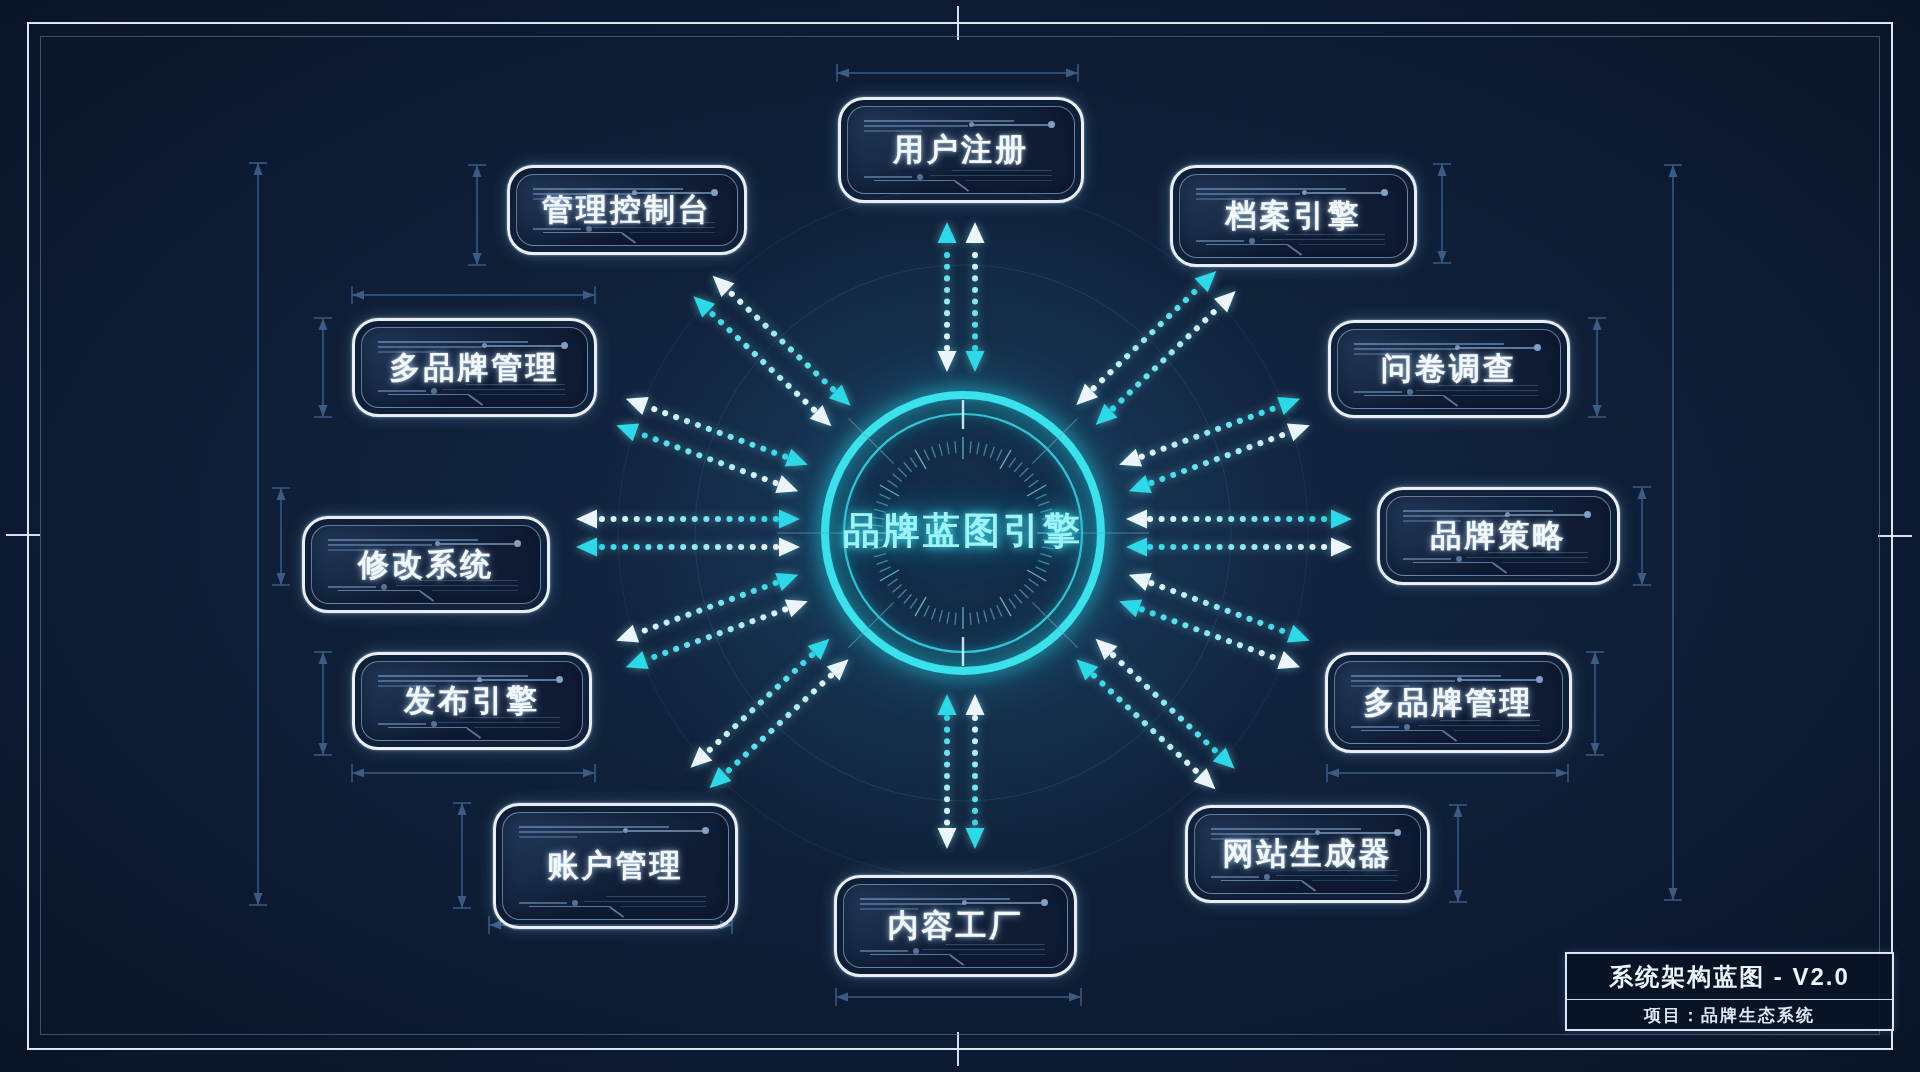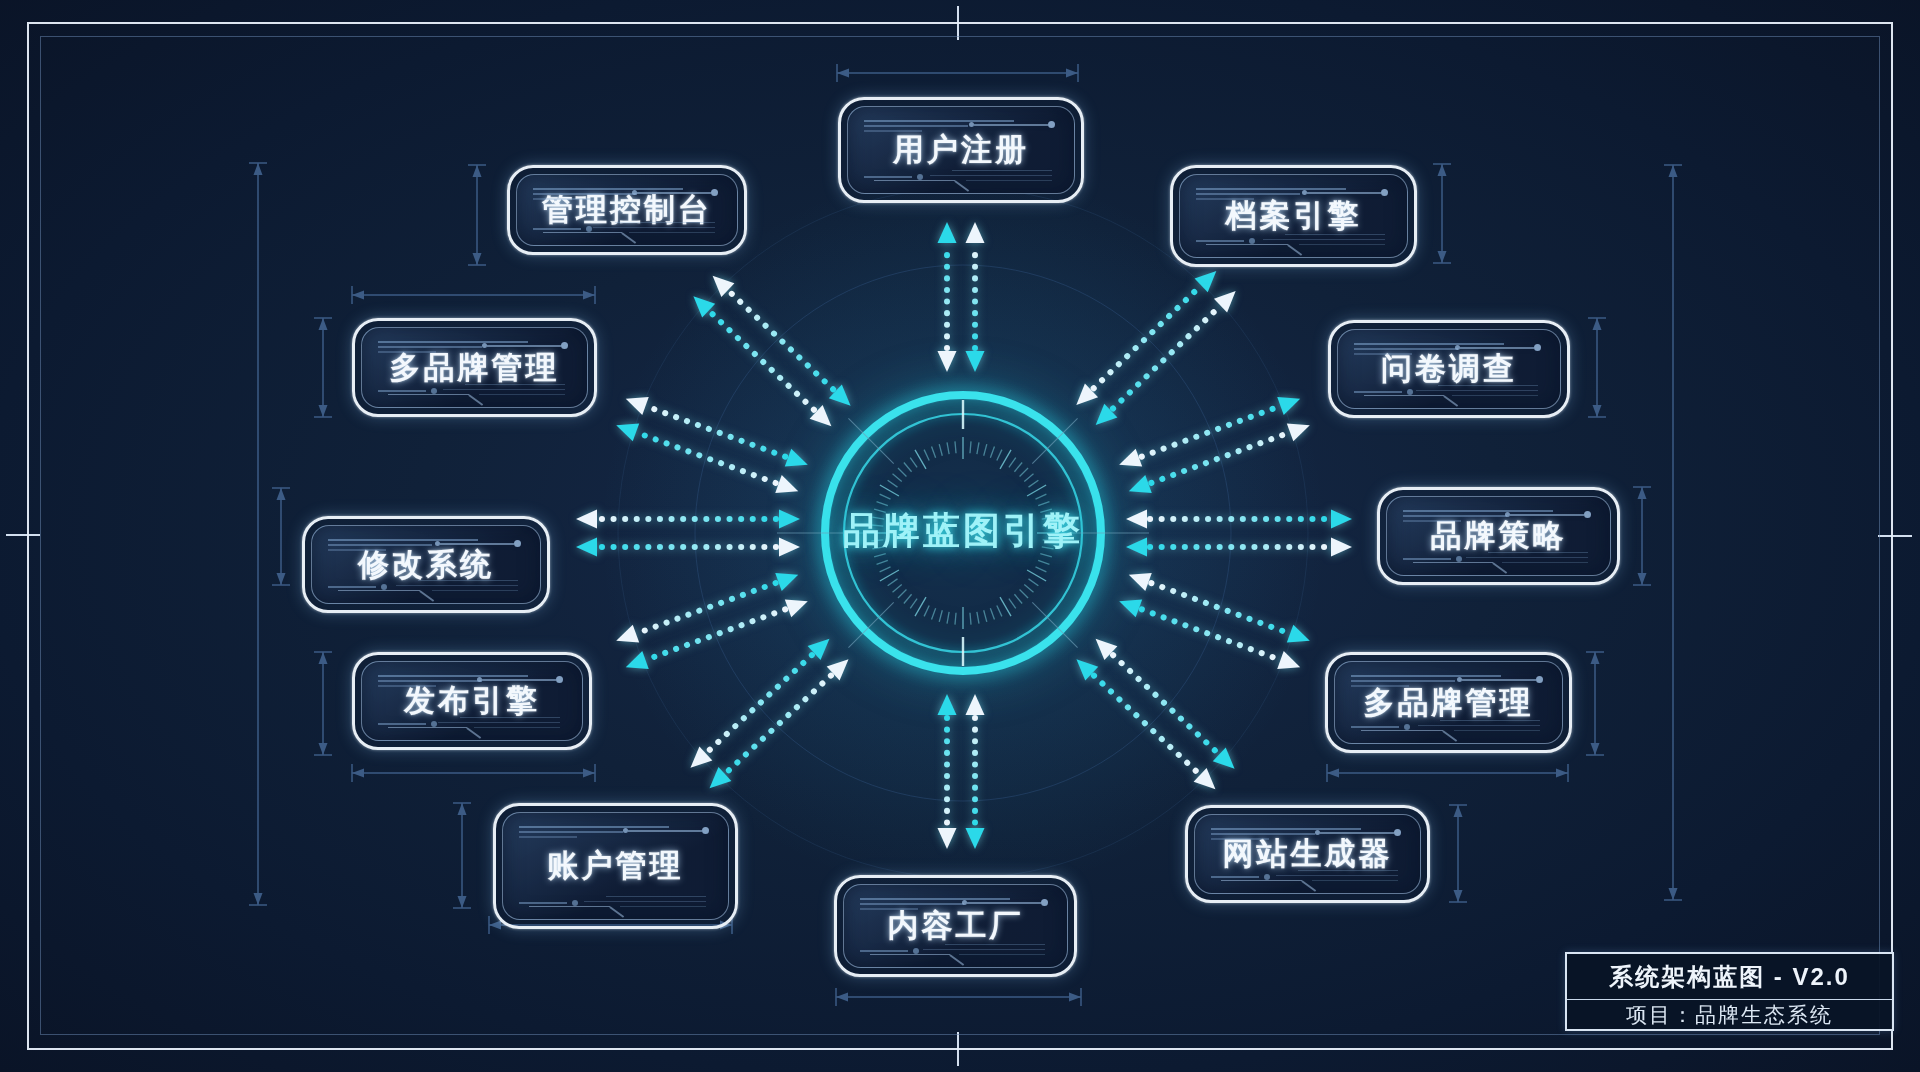--- a/index.html
+++ b/index.html
@@ -41,21 +41,21 @@
   
   .hub-label{position:absolute;left:713px;top:506px;width:500px;text-align:center;z-index:4;
     font-size:37px;font-weight:700;letter-spacing:3px;color:#9ff2f8;
     text-shadow:0 0 8px rgba(62,226,238,.95),0 0 22px rgba(40,200,220,.65),0 0 44px rgba(30,180,210,.45);}
   
   .title-block{position:absolute;left:1565px;top:952px;width:329px;height:79px;z-index:7;box-sizing:border-box;
     border:2px solid #d9e5f3;background:rgba(9,20,38,.93);box-shadow:0 0 8px rgba(120,170,230,.25);}
   .tb-row1{height:45px;border-bottom:1.5px solid #c9d8ea;display:flex;align-items:center;justify-content:center;
     font-size:24px;font-weight:700;color:#eef4fb;letter-spacing:2px;}
   .tb-row2{height:30px;display:flex;align-items:center;justify-content:center;
-    font-size:21px;font-weight:400;color:#dce7f3;letter-spacing:2px;}
+    font-size:17px;font-weight:700;color:#dce7f3;letter-spacing:2px;}
   .glowline{filter:drop-shadow(0 0 4px rgba(120,225,240,.55));}
 </style>
 </head>
 <body>
 
 <div id="stage">
   <div class="hub-glow"></div>
   <svg id="scene" width="1920" height="1072" viewBox="0 0 1920 1072">
       <circle cx="963" cy="533" r="268" fill="none" stroke="#2a4b74" stroke-width="1" opacity="0.55"></circle>
       <circle cx="963" cy="533" r="345" fill="none" stroke="#2a4b74" stroke-width="1" opacity="0.3"></circle>

